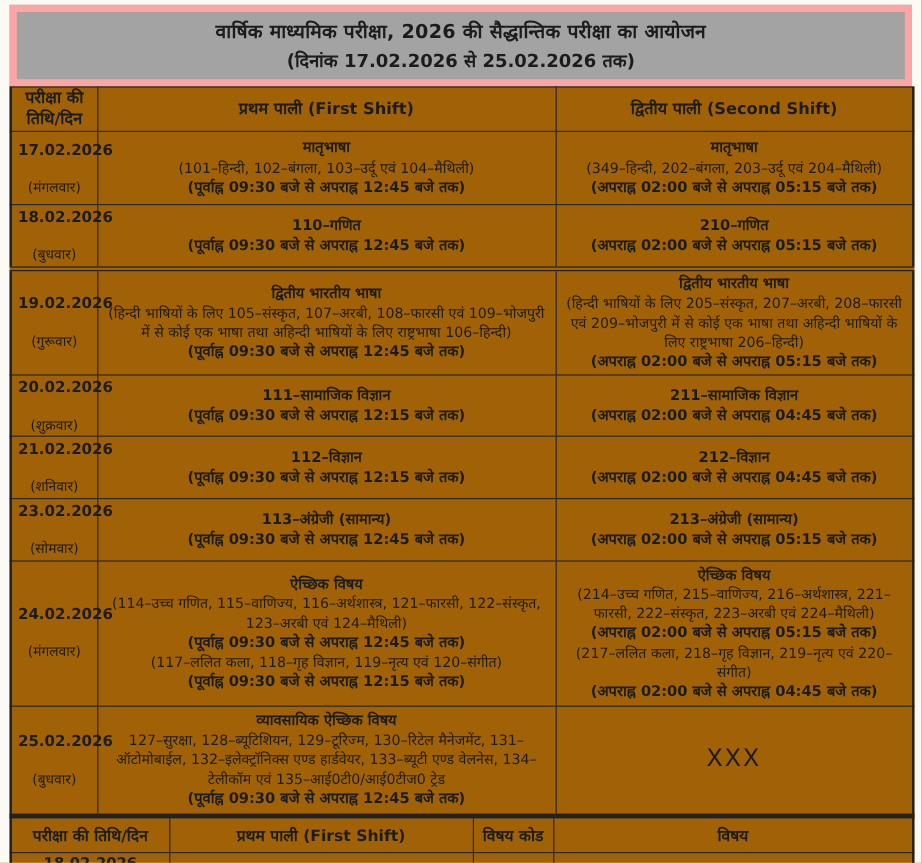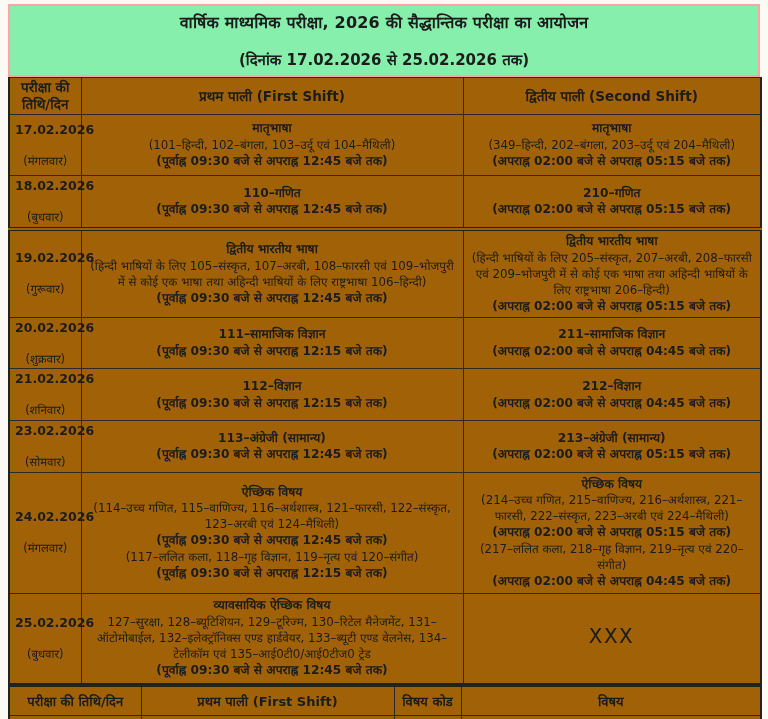--- a/index.html
+++ b/index.html
@@ -7,27 +7,27 @@
     width:768px;height:719px;
     background:#fbfaf4;
     font-family:"DejaVu Sans","Liberation Sans",sans-serif;
     color:#1c1c1c;
     overflow:hidden;
   }
   .page{padding:4px 8px 0 8px;}
 
   
   .title-box{
-    border:2px solid #fca5a5;
-    background:#86efac;
+    border:6px solid #fca5a5;
+    background:#a3a3a3;
     text-align:center;
     padding:3px 0 6px 0;
   }
   .t1{font-size:16px;font-weight:bold;letter-spacing:.2px;margin-top:2px;}
-  .t2{font-size:15px;font-weight:bold;margin-top:16px;}
+  .t2{font-size:15px;font-weight:bold;margin-top:3px;}
 
   
   table{border-collapse:collapse;table-layout:fixed;width:752px;background:#a16207;}
   th,td{border:1px solid #2a2a2a;text-align:center;vertical-align:middle;padding:1px 5px;}
 
   
   .main{border:2px solid #222;border-top:none;}
   .main th{font-size:13.5px;font-weight:bold;height:34px;line-height:1.25;}
   .main td{line-height:1.36;}
   .main tbody tr:nth-child(1) td{height:58px;}

